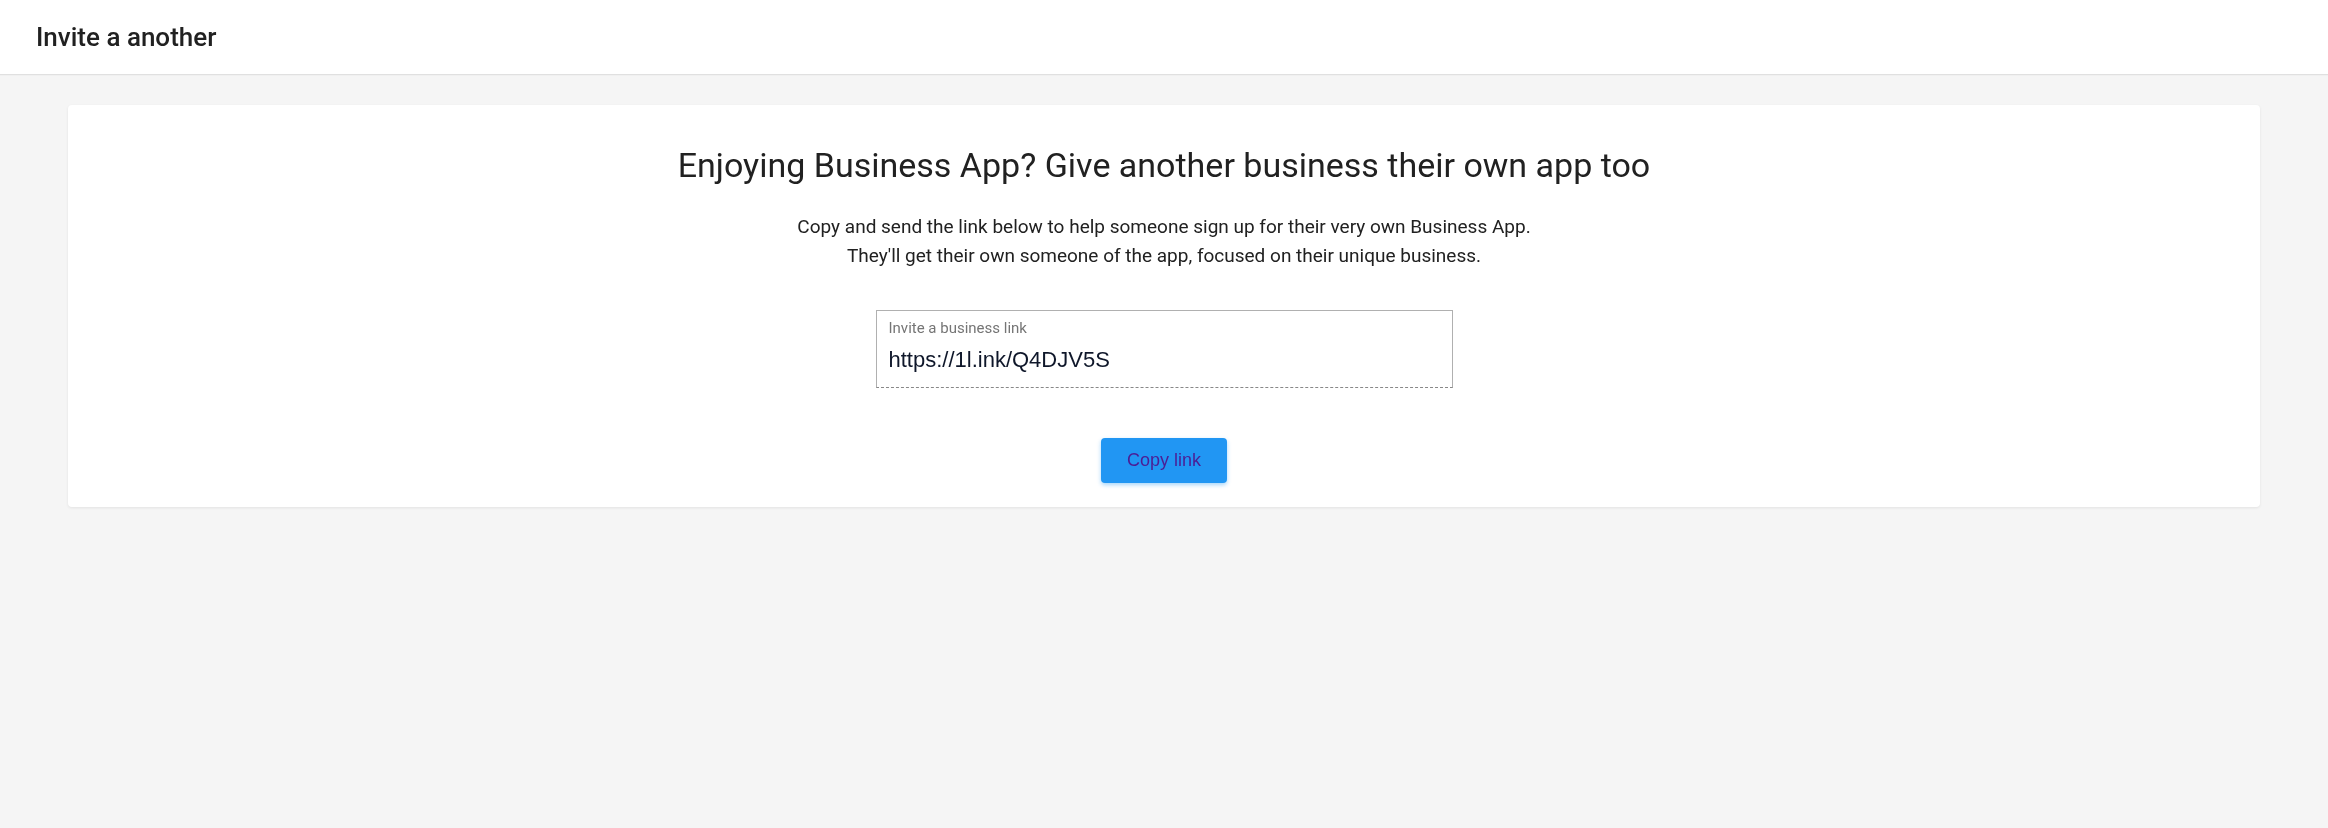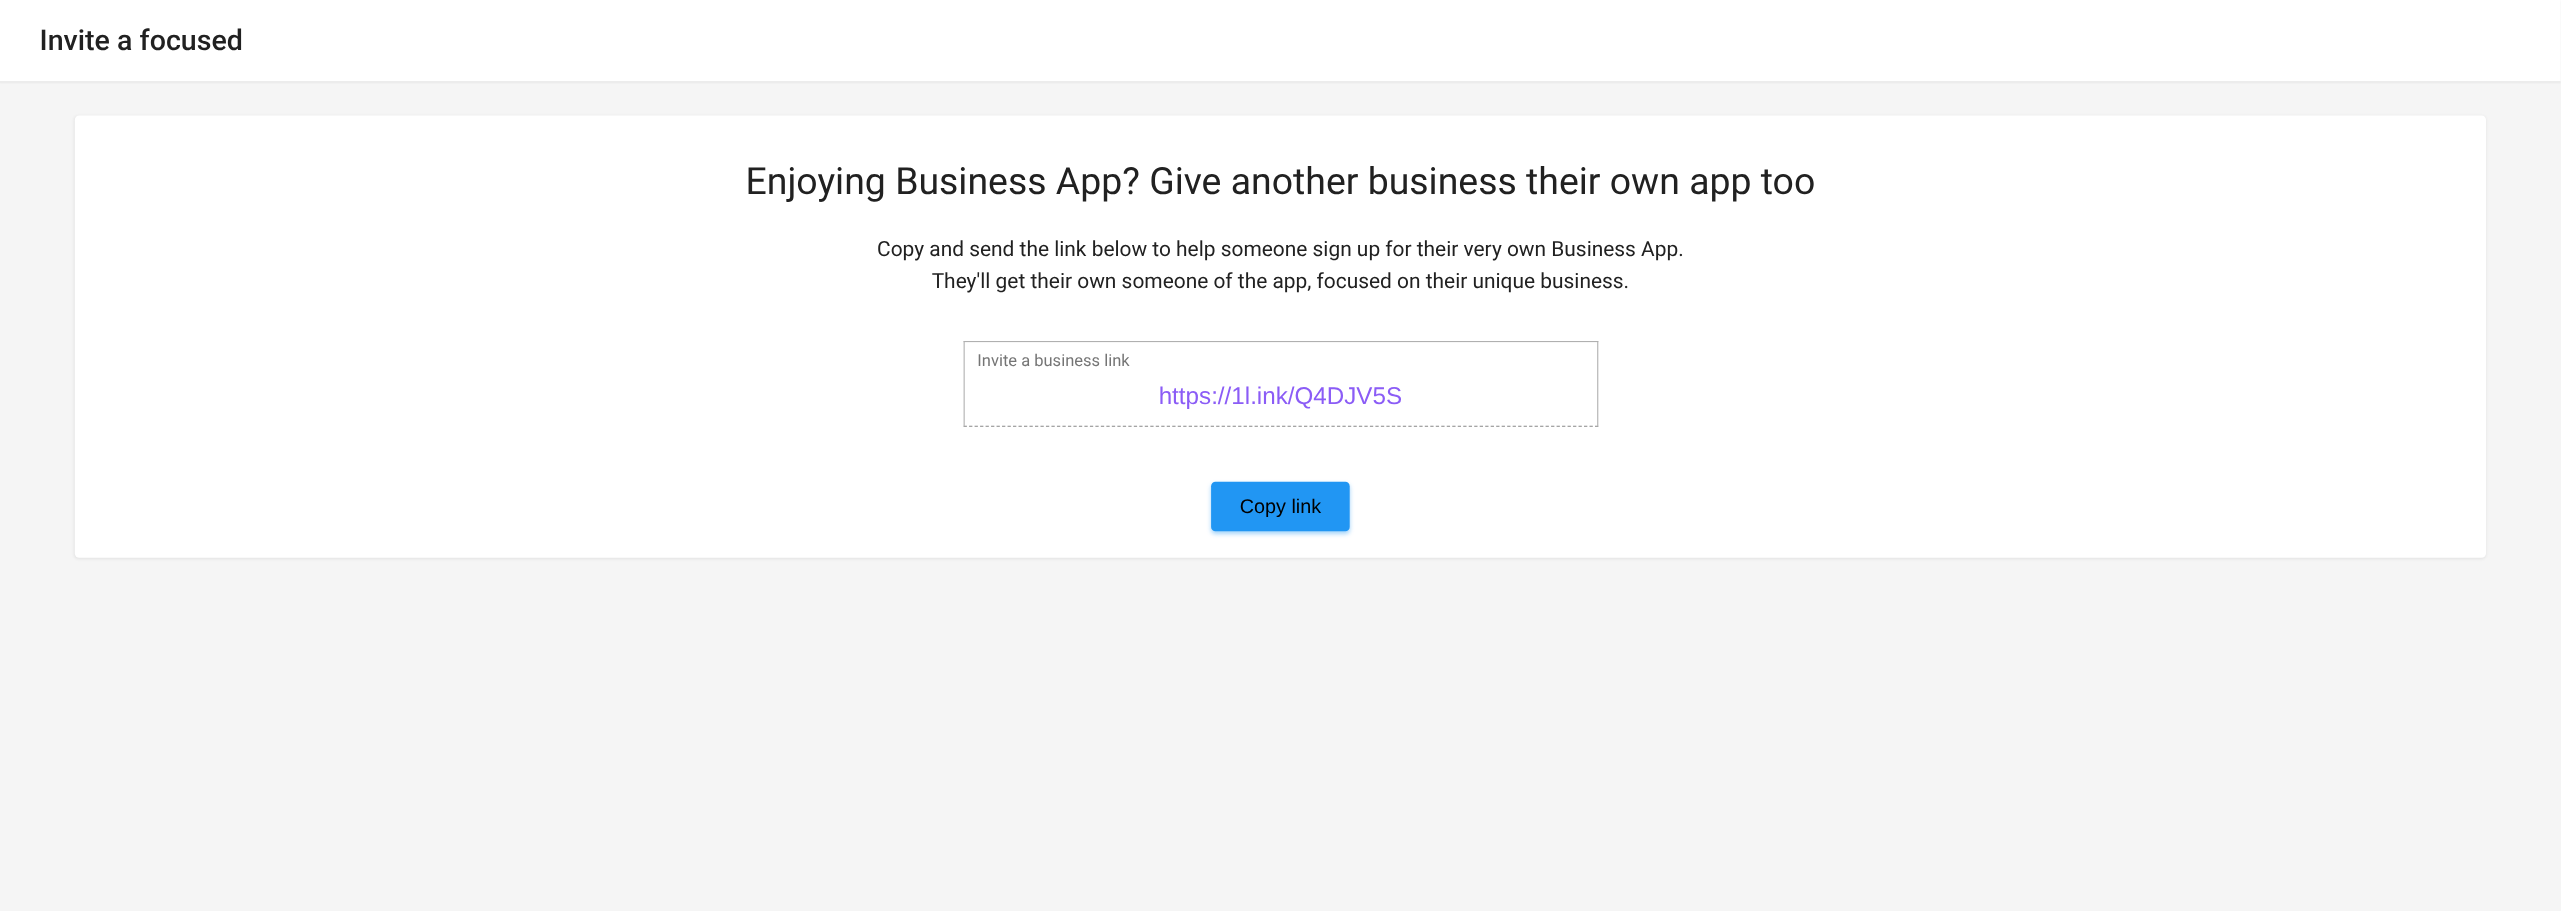--- a/index.html
+++ b/index.html
@@ -55,45 +55,45 @@
       text-align: left;
     }
     .input-label {
       font-size: 15px;
       color: #757575;
       display: block;
       margin-bottom: 10px;
     }
     .input-value {
       font-size: 22px;
-      color: #8b5cf6;
-      text-align: center;
+      color: #0f172a;
+      text-align: left;
       width: 100%;
       border: none;
       background: transparent;
       outline: none;
     }
     .copy-button {
       display: inline-block;
       background: #2196f3;
-      color: #000000;
+      color: #4c1d95;
       font-size: 18px;
       font-weight: 500;
       border: none;
       border-radius: 4px;
       padding: 12px 26px;
       cursor: pointer;
       box-shadow: 0 2px 4px rgba(33,150,243,0.4);
     }
   </style>
 </head>
 <body>
 
 <div class="header">
-  <h1 class="header-title">Invite a focused</h1>
+  <h1 class="header-title">Invite a another</h1>
 </div>
 
 <div class="content-area">
   <div class="card">
     <h2 class="card-heading">Enjoying Business App? Give another business their own app too</h2>
     <p class="card-description">
       <span>Copy and send the link below to help someone sign up for their very own Business App.</span><br>
       <span>They'll get their own someone of the app, focused on their unique business.</span>
     </p>
     <div class="input-wrapper">

